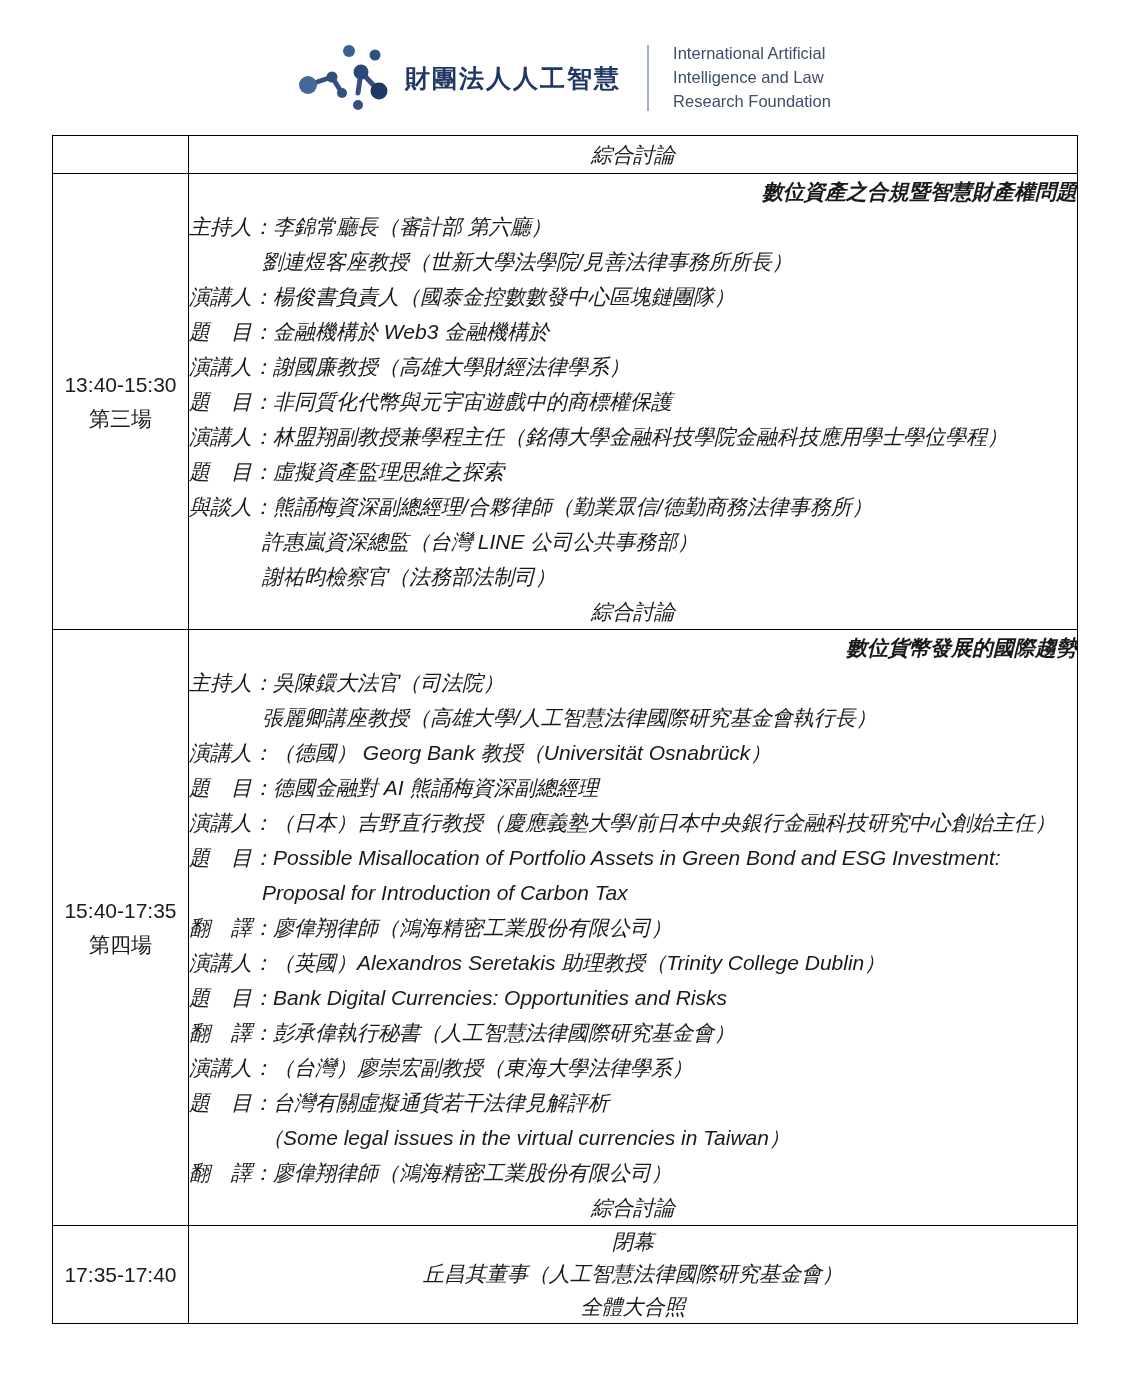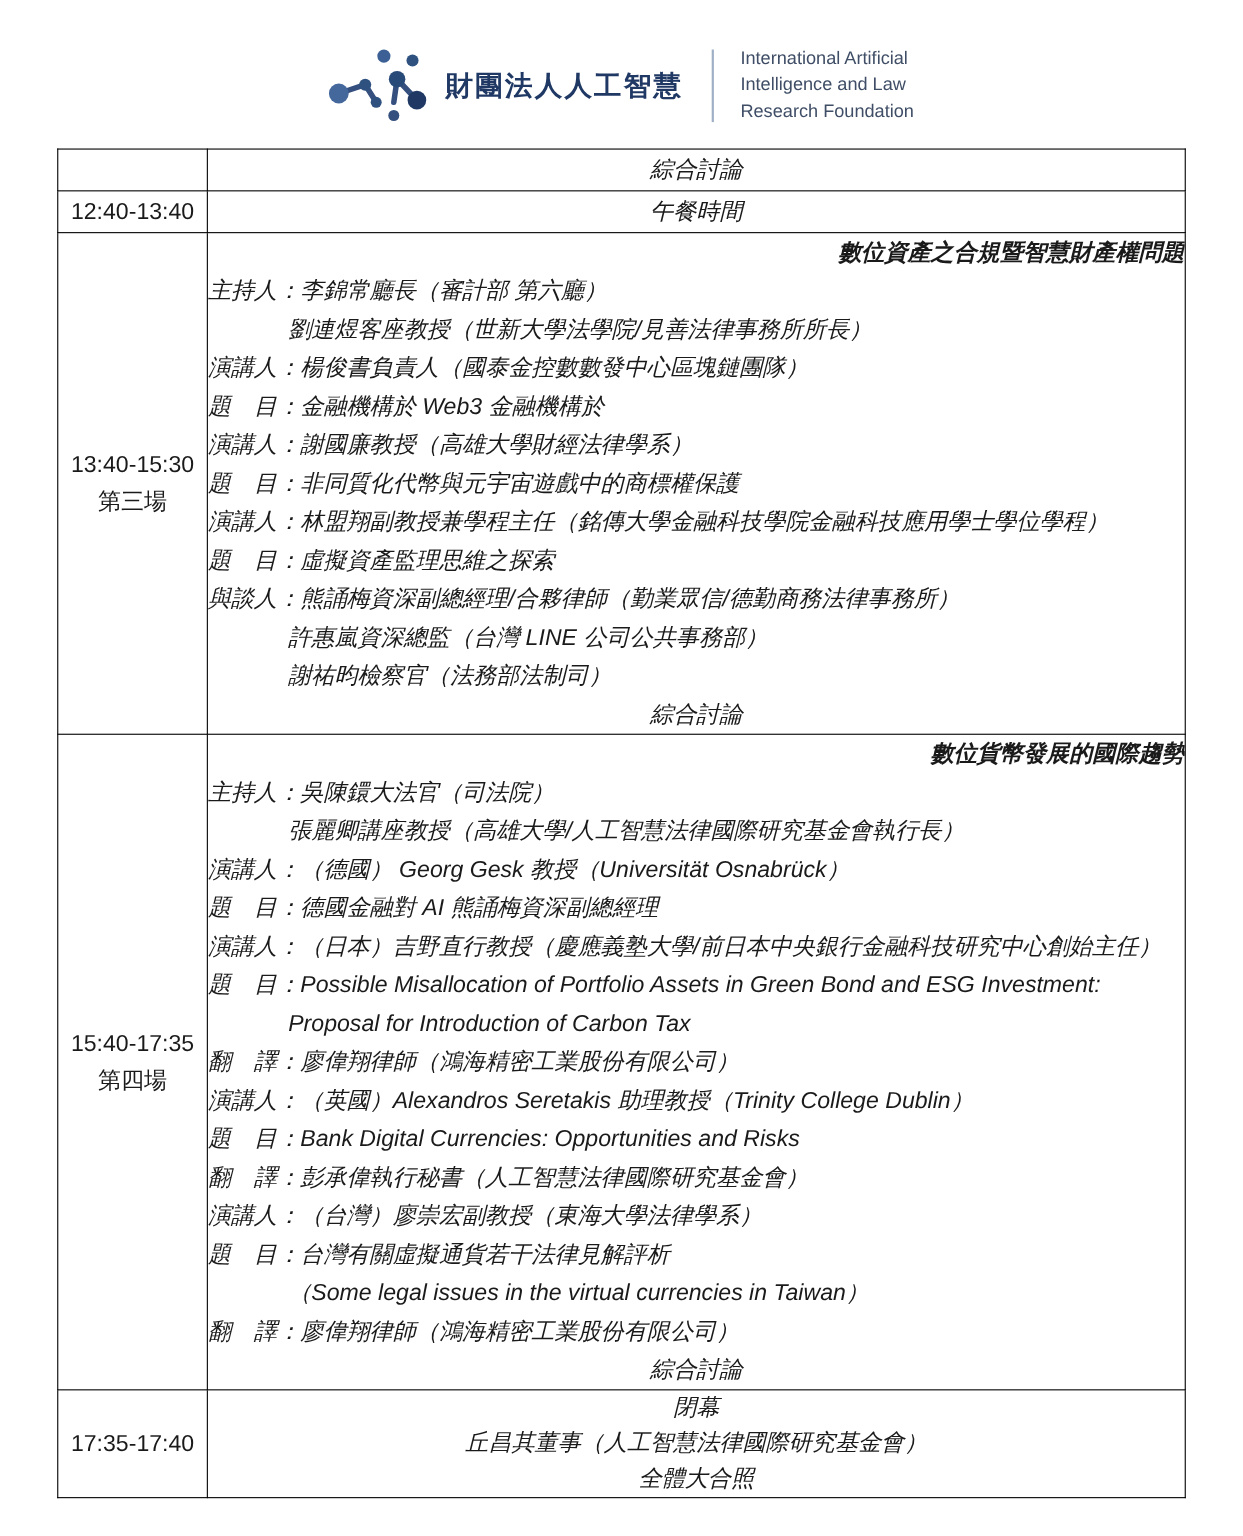--- a/index.html
+++ b/index.html
@@ -92,26 +92,20 @@
   <table class="agenda">
 
     <tbody>
         <tr class="r-small">
       <td class="time"></td>
       <td class="content">
         <div class="line center">綜合討論</div>
       </td>
     </tr>
 
-    <tr class="r-small">
-      <td class="time">12:40-13:40</td>
-      <td class="content">
-        <div class="line center">午餐時間</div>
-      </td>
-    </tr>
 
     <tr>
       <td class="time">
         <div>13:40-15:30</div>
         <div>第三場</div>
       </td>
       <td class="content">
         <div class="line title">數位資產之合規暨智慧財產權問題</div>
         <div class="line">主持人：李錦常廳長（審計部 第六廳）</div>
         <div class="line indent">劉連煜客座教授（世新大學法學院/見善法律事務所所長）</div>
@@ -131,21 +125,21 @@
 
     <tr>
       <td class="time">
         <div>15:40-17:35</div>
         <div>第四場</div>
       </td>
       <td class="content">
         <div class="line title">數位貨幣發展的國際趨勢</div>
         <div class="line">主持人：吳陳鐶大法官（司法院）</div>
         <div class="line indent">張麗卿講座教授（高雄大學/人工智慧法律國際研究基金會執行長）</div>
-        <div class="line">演講人：（德國）  Georg Gesk 教授（Universität Osnabrück）</div>
+        <div class="line">演講人：（德國）  Georg Bank 教授（Universität Osnabrück）</div>
         <div class="line">題　目：德國金融對 AI 熊誦梅資深副總經理</div>
         <div class="line">演講人：（日本）吉野直行教授（慶應義塾大學/前日本中央銀行金融科技研究中心創始主任）</div>
         <div class="line">題　目：Possible Misallocation of Portfolio Assets in Green Bond and ESG Investment:</div>
         <div class="line indent">Proposal for Introduction of Carbon Tax</div>
         <div class="line">翻　譯：廖偉翔律師（鴻海精密工業股份有限公司）</div>
         <div class="line">演講人：（英國）Alexandros Seretakis  助理教授（Trinity College Dublin）</div>
         <div class="line">題　目：Bank Digital Currencies: Opportunities and Risks</div>
         <div class="line">翻　譯：彭承偉執行秘書（人工智慧法律國際研究基金會）</div>
         <div class="line">演講人：（台灣）廖崇宏副教授（東海大學法律學系）</div>
         <div class="line">題　目：台灣有關虛擬通貨若干法律見解評析</div>

